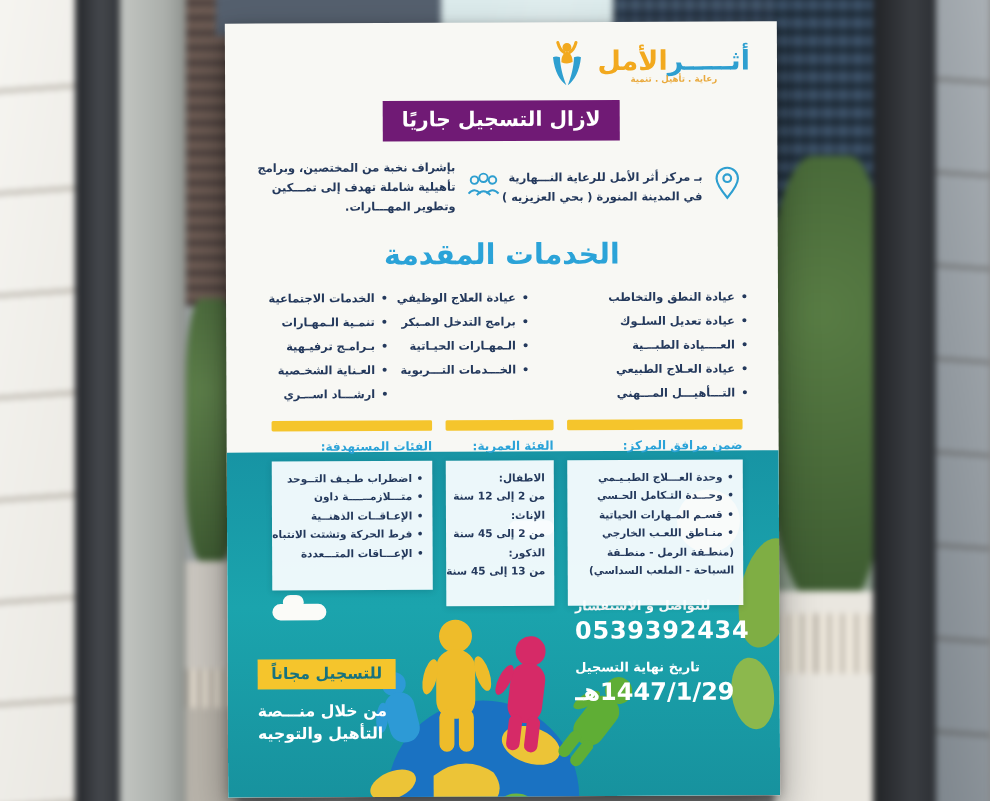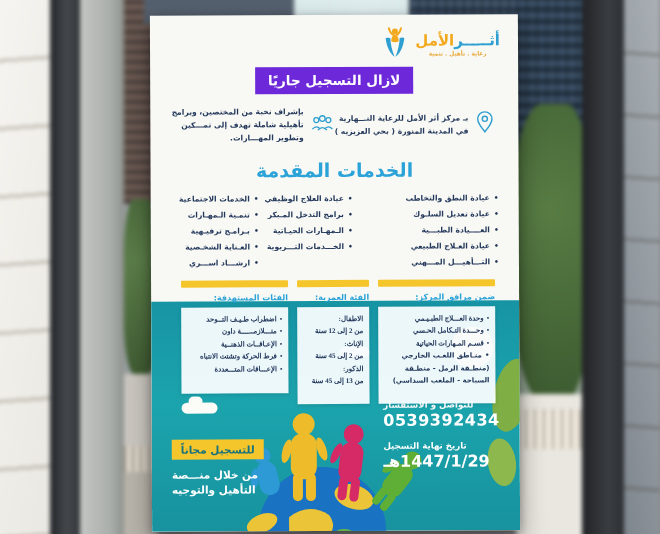--- a/index.html
+++ b/index.html
@@ -52,26 +52,26 @@
   
   .poster{position:absolute;left:151px;top:15px;width:368px;height:516px;
     background:#f8f8f4;direction:rtl;color:#24395c;font-weight:bold;
     transform:rotate(-0.25deg);overflow:hidden;
     box-shadow:0 12px 26px rgba(0,0,0,.38),0 2px 8px rgba(0,0,0,.28);}
   .content{position:relative;z-index:2;}
 
   .logo-row{display:flex;justify-content:flex-start;align-items:center;gap:6px;
     padding:12px 18px 0 0;}
   .logo-text{text-align:center;}
-  .logo-line{font-size:15px;line-height:17px;white-space:nowrap;}
+  .logo-line{font-size:18px;line-height:17px;white-space:nowrap;}
   .logo-a{color:#2e9fd0;} .logo-b{color:#f2a91e;}
   .logo-tag{font-size:5.8px;color:#e9a93c;letter-spacing:.4px;margin-top:1px;}
 
   .banner-wrap{text-align:center;margin-top:4px;}
-  .banner{display:inline-block;background:#6d28d9;color:#fff;font-size:13.5px;
+  .banner{display:inline-block;background:#701a75;color:#fff;font-size:13.5px;
     padding:5px 13px;line-height:17px;}
 
   .intro{display:flex;justify-content:space-between;align-items:center;
     padding:11px 24px 0 28px;}
   .intro-grp{display:flex;align-items:center;gap:7px;}
   .intro-txt{font-size:7.6px;line-height:13px;text-align:right;color:#24395c;white-space:nowrap;}
 
   .svc-title{text-align:center;font-size:19px;color:#2ba3d8;margin-top:14px;line-height:24px;}
 
   .services{display:grid;grid-template-columns:140px 88px 100px;column-gap:6px;
@@ -79,21 +79,21 @@
   .svc{font-size:7.6px;line-height:16px;text-align:right;white-space:nowrap;color:#24395c;}
   .svc::before{content:"•";margin-left:4px;color:#24395c;}
 
   .boxes{display:grid;grid-template-columns:117px 72px 107px;column-gap:9px;
     padding:9px 24px 0 27px;align-items:start;}
   .bar{height:7px;background:#f5c52c;border-radius:1px;margin-bottom:6px;}
   .box-h{color:#2ba3d8;font-size:8px;line-height:10px;text-align:right;margin-bottom:4px;white-space:nowrap;}
   .box{background:rgba(250,253,255,.94);padding:6px 6px;box-shadow:0 1px 4px rgba(0,40,50,.18);}
   .bx{font-size:7px;line-height:12.4px;text-align:right;color:#24395c;}
   .bx.bullet::before{content:"•";margin-left:3px;}
-  .bx.wrap{white-space:normal;} .bx.nowrap{white-space:nowrap;font-family:Liberation Serif, serif;}
+  .bx.wrap{white-space:normal;} .bx.nowrap{white-space:nowrap;}
   .box.h85{min-height:85px;} .box.h74{min-height:74px;}
 
   
   .band{position:absolute;left:0;right:0;bottom:0;height:230px;z-index:1;
     background:linear-gradient(180deg,#1794a4,#1ba4ad 45%,#17929e);}
   .band .deco{position:absolute;}
   .sun-shape{right:26px;top:26px;width:42px;height:42px;border-radius:50%;background:#e7d6a0;}
   .leaf1{right:-10px;top:58px;width:36px;height:74px;border-radius:50%;background:#7fae44;transform:rotate(12deg);}
   .leaf2{right:4px;top:138px;width:28px;height:48px;border-radius:50%;background:#8cb84d;transform:rotate(-8deg);}
   .cloud{background:#fbfbf8;border-radius:12px;}

